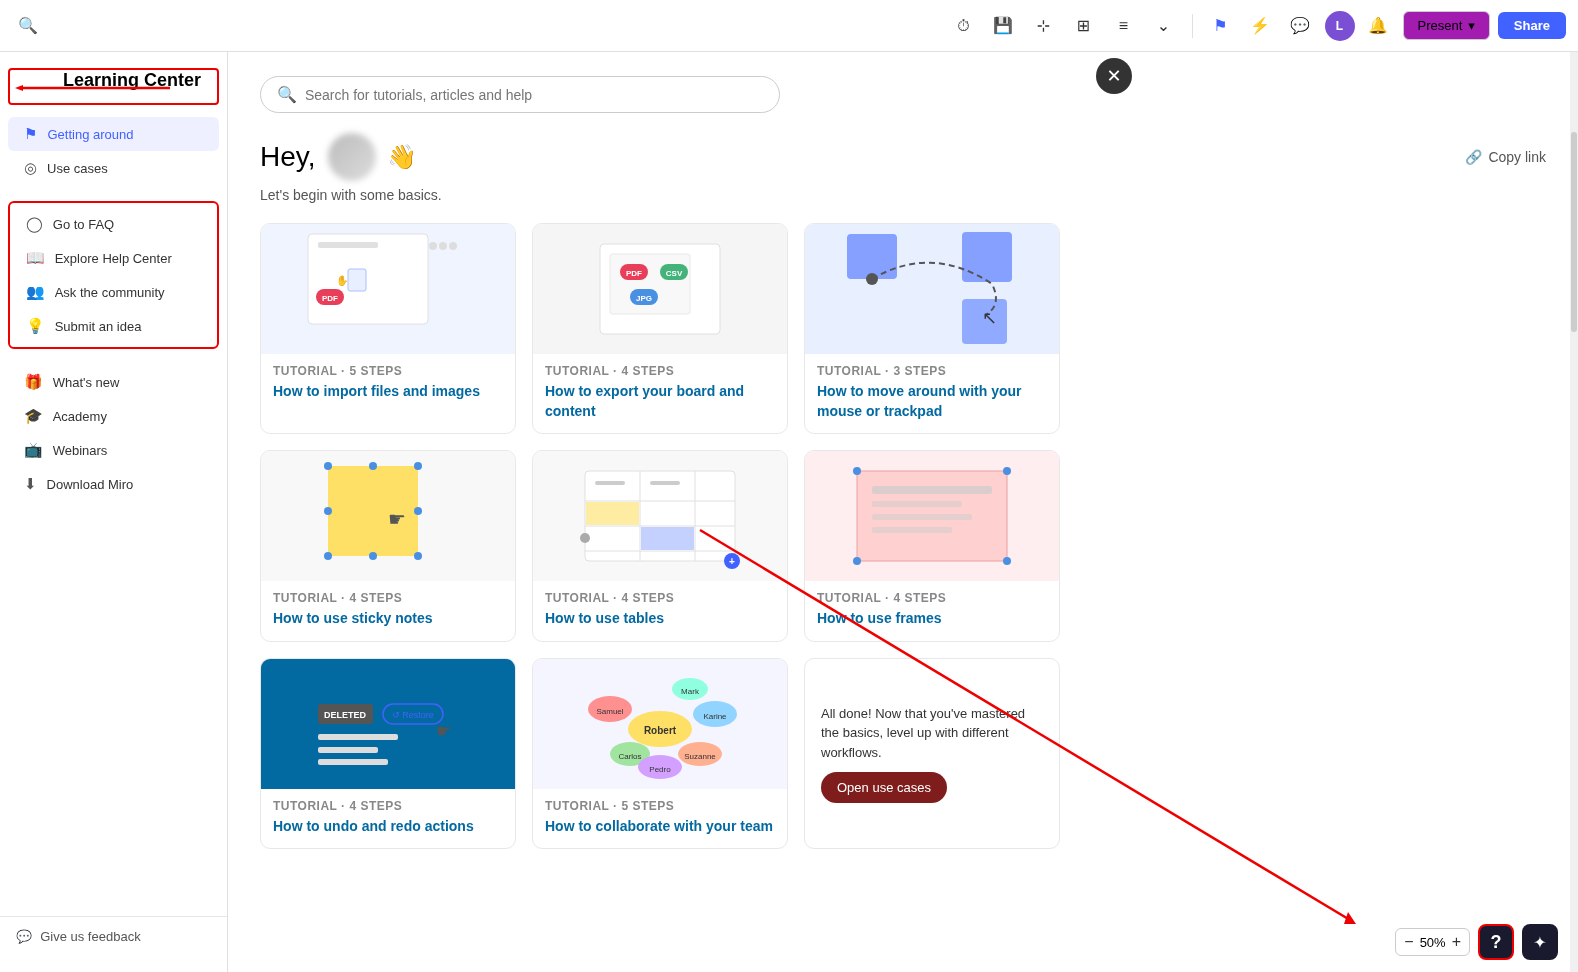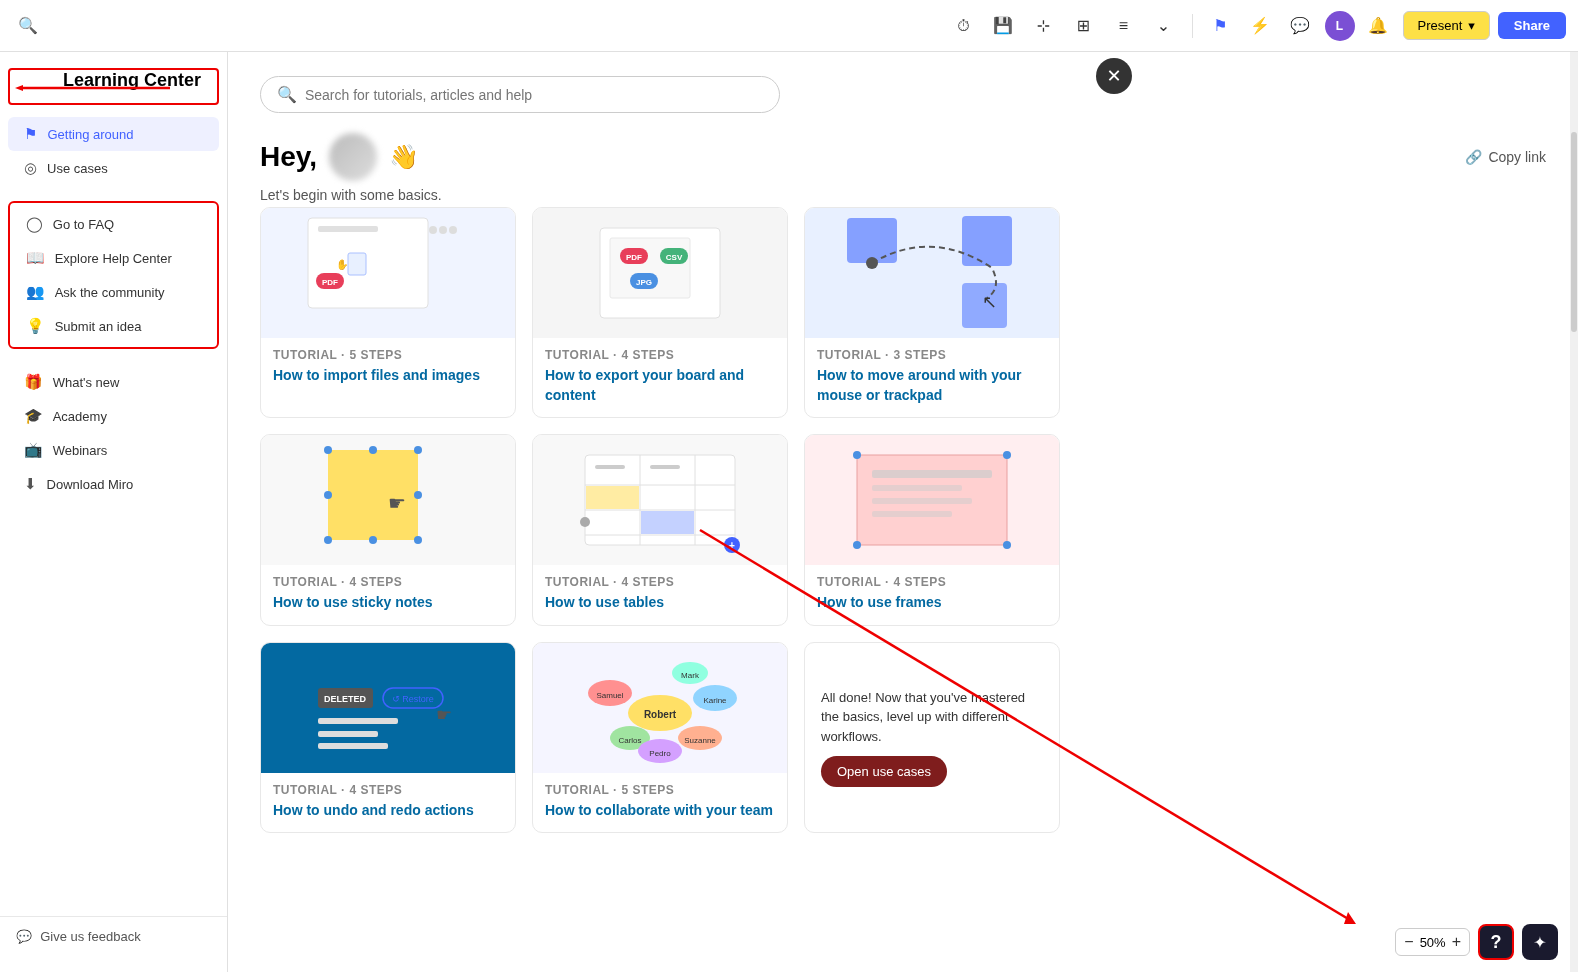--- a/index.html
+++ b/index.html
@@ -28,21 +28,21 @@
     .toolbar-icon {
       width: 32px; height: 32px;
       display: flex; align-items: center; justify-content: center;
       border-radius: 6px;
       cursor: pointer;
       color: #333;
       font-size: 16px;
     }
     .toolbar-spacer { flex: 1; }
     .present-btn {
-      background: #fde047;
+      background: #a21caf;
       border: 1px solid #ccc;
       border-radius: 6px;
       padding: 6px 14px;
       font-size: 13px;
       cursor: pointer;
       display: flex; align-items: center; gap: 6px;
     }
     .share-btn {
       background: #4262ff;
       color: #fff;
@@ -177,37 +177,37 @@
     
     .content-header {
       display: flex;
       align-items: center;
       justify-content: space-between;
       margin-bottom: 6px;
     }
     .greeting {
       display: flex; align-items: center; gap: 12px;
       font-size: 28px;
-      font-weight: 700;
+      font-weight: 400;
     }
     .avatar-blur {
       width: 48px; height: 48px;
       border-radius: 50%;
       background: #ccc;
       overflow: hidden;
       display: flex; align-items: center; justify-content: center;
       filter: blur(3px);
     }
     .wave-emoji { font-size: 24px; }
     .copy-link {
       display: flex; align-items: center; gap: 6px;
       font-size: 14px; color: #555; cursor: pointer;
     }
     .subtitle {
-      font-size: 14px; color: #555; margin-bottom: 4px;
+      font-size: 14px; color: #555; margin-bottom: 20px;
     }
 
     
     .tutorial-grid {
       display: grid;
       grid-template-columns: repeat(3, 1fr);
       gap: 16px;
       max-width: 800px;
     }
 

